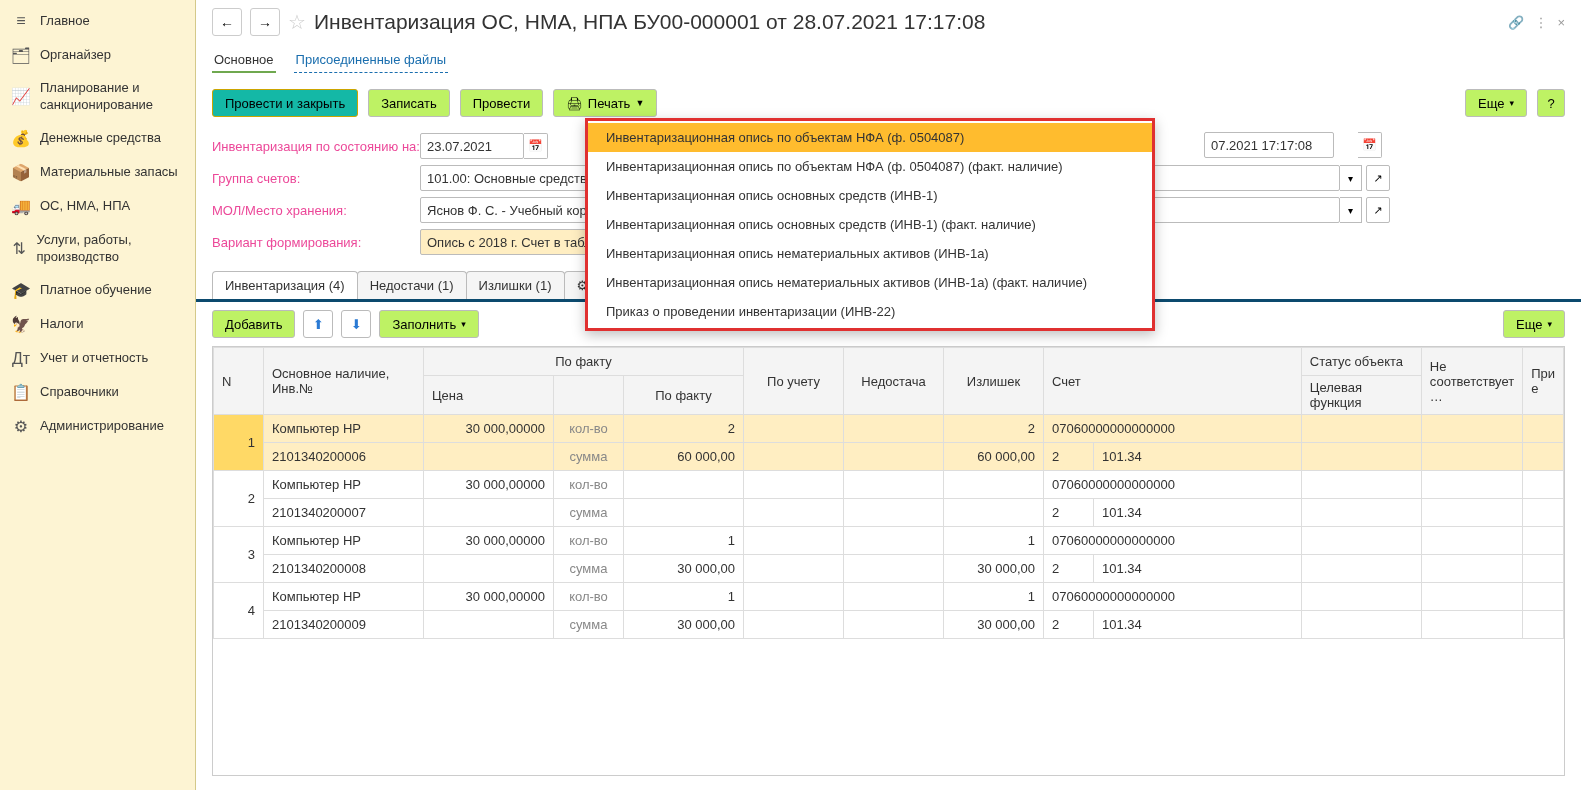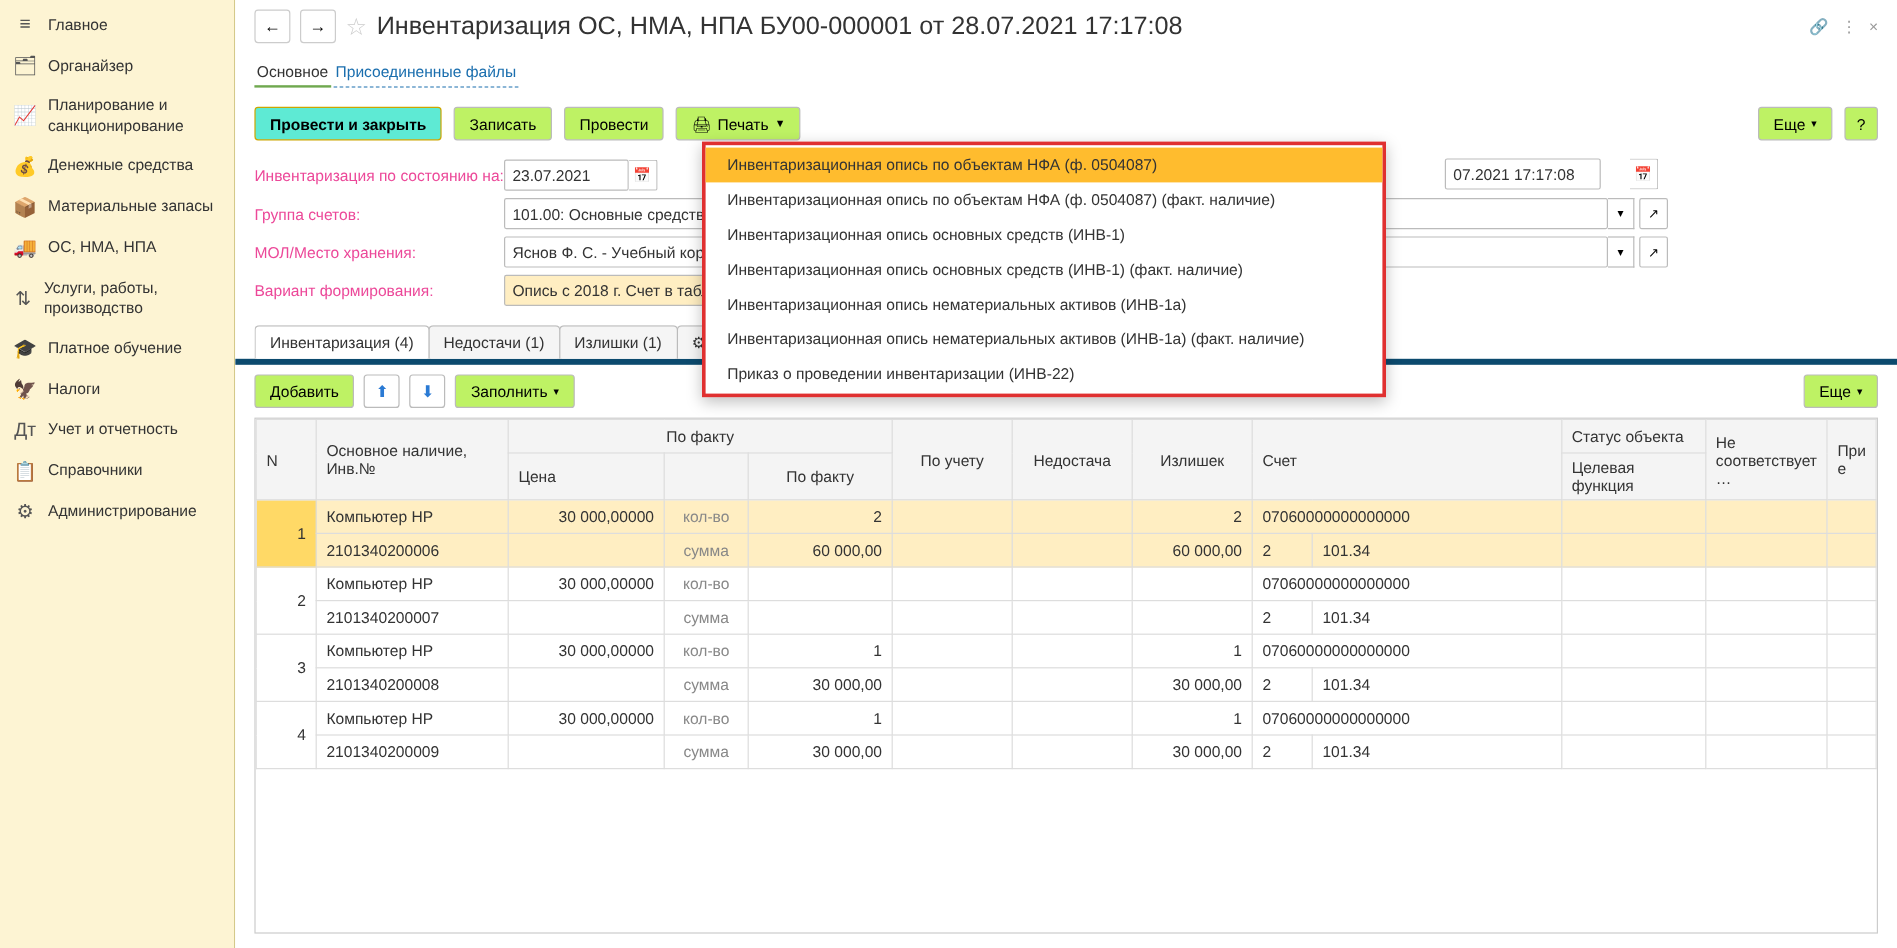--- a/index.html
+++ b/index.html
@@ -15,29 +15,29 @@
 .main { flex: 1; display: flex; flex-direction: column; background: #fff; overflow: hidden; }
 
 
 .titlebar { display: flex; align-items: center; padding: 8px 16px; gap: 8px; }
 .navbtn { width: 30px; height: 28px; border: 1px solid #ccc; border-radius: 3px; background: #fff; cursor: pointer; display: inline-flex; align-items: center; justify-content: center; font-size: 14px; }
 .star { font-size: 20px; color: #ccc; cursor: pointer; }
 .page-title { font-size: 21px; font-weight: normal; color: #333; }
 .title-right { margin-left: auto; display: flex; gap: 10px; align-items: center; color: #999; }
 
 
-.doc-tabs { display: flex; gap: 2px; padding: 4px 16px 10px; }
+.doc-tabs { display: flex; gap: 18px; padding: 4px 16px 10px; }
 .doc-tab { cursor: pointer; padding: 4px 2px; }
 .doc-tab.active { border-bottom: 2px solid #6fa84f; color: #333; }
 .doc-tab.link { color: #1a6eae; border-bottom: 1px dashed #1a6eae; }
 
 
 .toolbar { display: flex; gap: 10px; padding: 6px 16px; align-items: center; }
 .btn { height: 28px; padding: 0 12px; border: 1px solid #bbb; border-radius: 3px; background: #bef264; cursor: pointer; font-size: 13px; display: inline-flex; align-items: center; gap: 5px; }
-.btn-primary { background: #5eead4; border-color: #cca500; font-weight: bold; }
+.btn-primary { background: #14b8a6; border-color: #cca500; font-weight: normal; }
 .btn-more { margin-left: auto; }
 .btn-help { width: 28px; padding: 0; justify-content: center; }
 
 
 .form-area { padding: 4px 16px; }
 .form-row { display: flex; align-items: center; margin: 6px 0; gap: 0; }
 .form-label { width: 208px; color: #ec4899; }
 .input { height: 26px; border: 1px solid #bbb; border-radius: 2px; padding: 0 6px; background: #fff; display: inline-flex; align-items: center; }
 .input.yellow { background: #ffeec2; }
 .input-date { width: 104px; }
@@ -45,21 +45,21 @@
 .input-wide { width: 920px; }
 .sel-btn { width: 22px; height: 26px; border: 1px solid #bbb; border-left:none; background:#fff; cursor:pointer; display:inline-flex; align-items:center; justify-content:center; font-size:10px; }
 .open-btn { width: 24px; height: 26px; border: 1px solid #bbb; background:#fff; cursor:pointer; margin-left:4px; border-radius:2px; display:inline-flex; align-items:center; justify-content:center; font-size:11px; }
 
 
 .subtabs { display: flex; padding: 6px 16px 0; gap: 0; }
 .subtab { border: 1px solid #bbb; border-bottom: none; border-radius: 4px 4px 0 0; padding: 6px 12px; background: #f5f5f5; cursor: pointer; margin-right: -1px; position: relative; }
 .subtab.active { background: #fff; z-index: 2; }
 
 
-.tbl-toolbar { display: flex; gap: 8px; padding: 8px 16px; border-top: 5px solid #0c4a6e; align-items:flex-start; }
+.tbl-toolbar { display: flex; gap: 8px; padding: 8px 16px; border-top: 3px solid #0c4a6e; align-items:flex-start; }
 .icon-btn { width: 30px; height: 28px; border: 1px solid #bbb; border-radius: 3px; background: #fff; cursor: pointer; display:inline-flex; align-items:center; justify-content:center; }
 
 
 .table-wrap { margin: 0 16px 4px; border: 1px solid #ccc; overflow: auto; height: 430px; position: relative; background:#fff; }
 table { border-collapse: collapse; width: 100%; font-size: 13px; }
 th, td { border: 1px solid #ddd; padding: 4px 8px; text-align: left; vertical-align: middle; height: 28px; }
 th { background: #f4f4f4; font-weight: normal; color: #333; }
 td.num { text-align: right; }
 td.center { text-align: center; color: #888; }
 tr.sel td { background: #ffeec2; }

